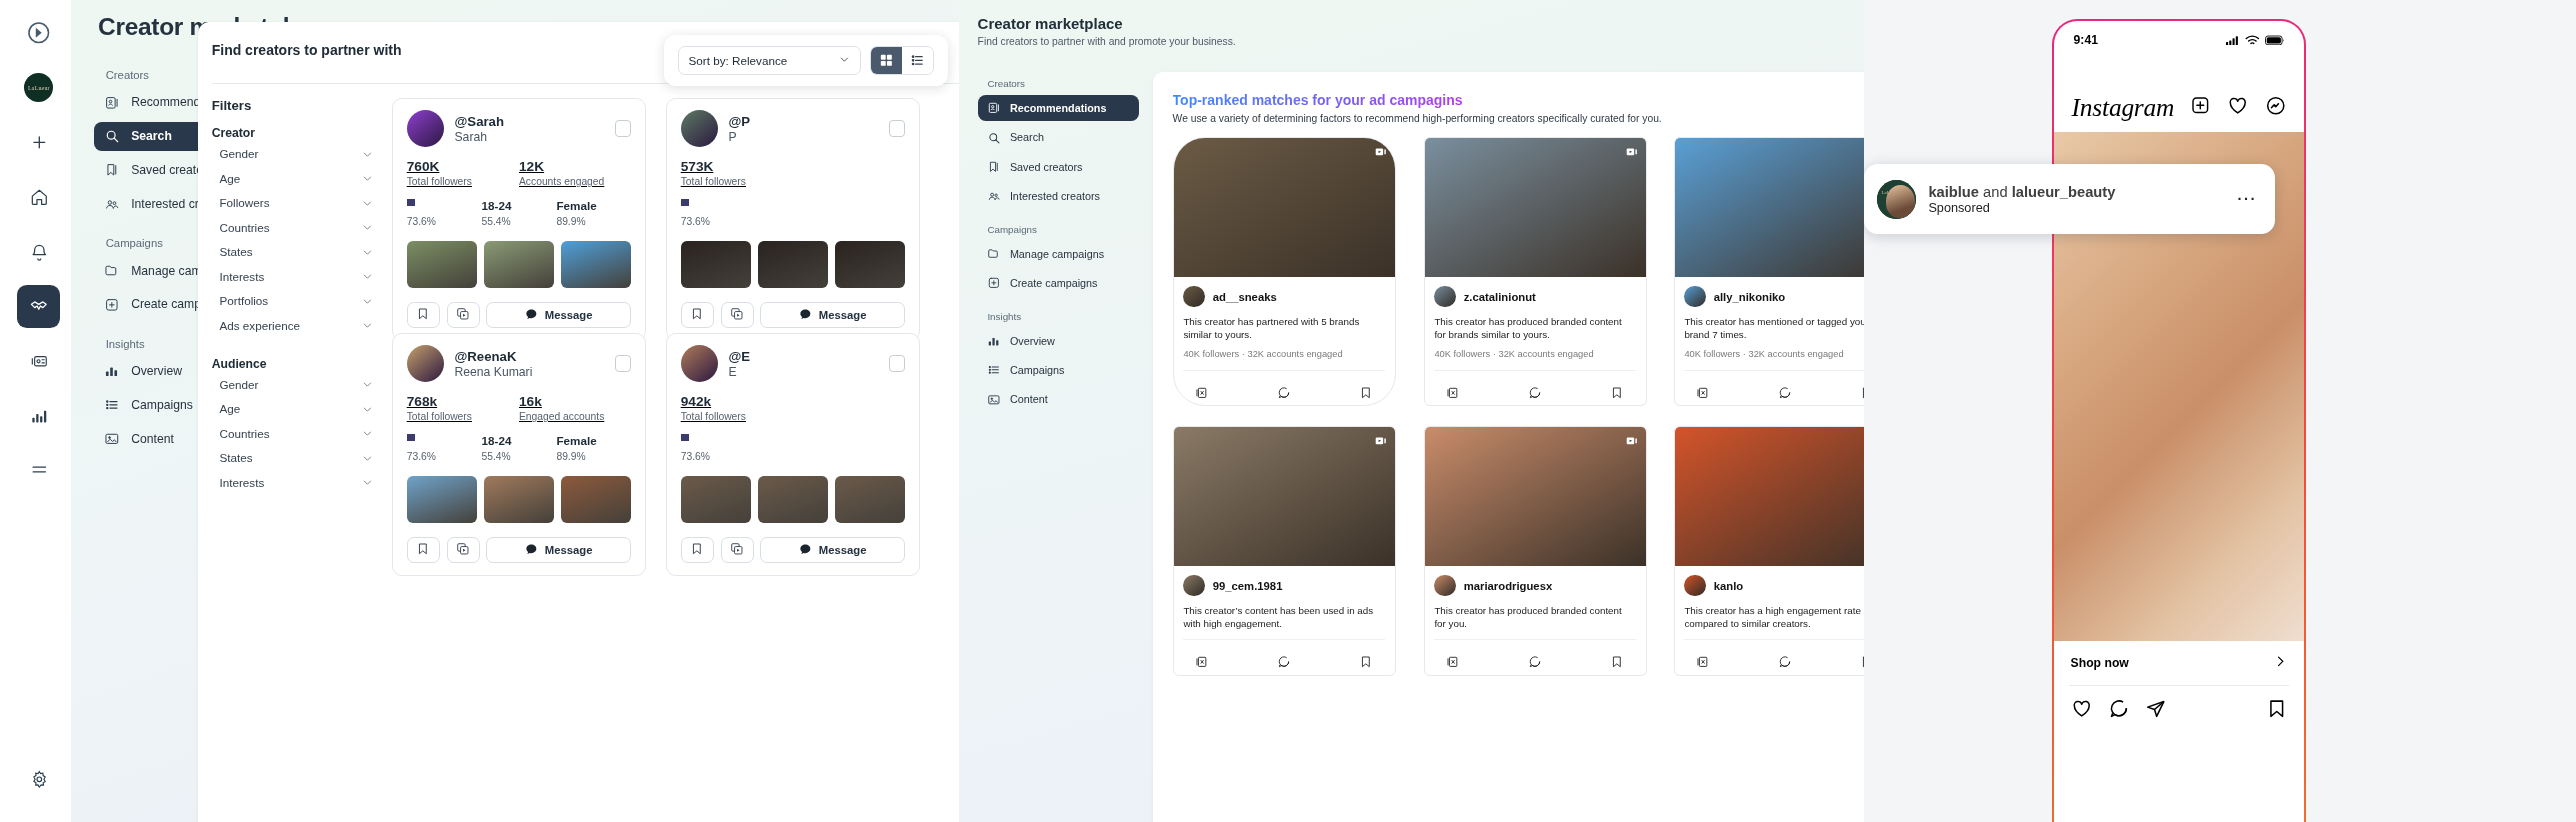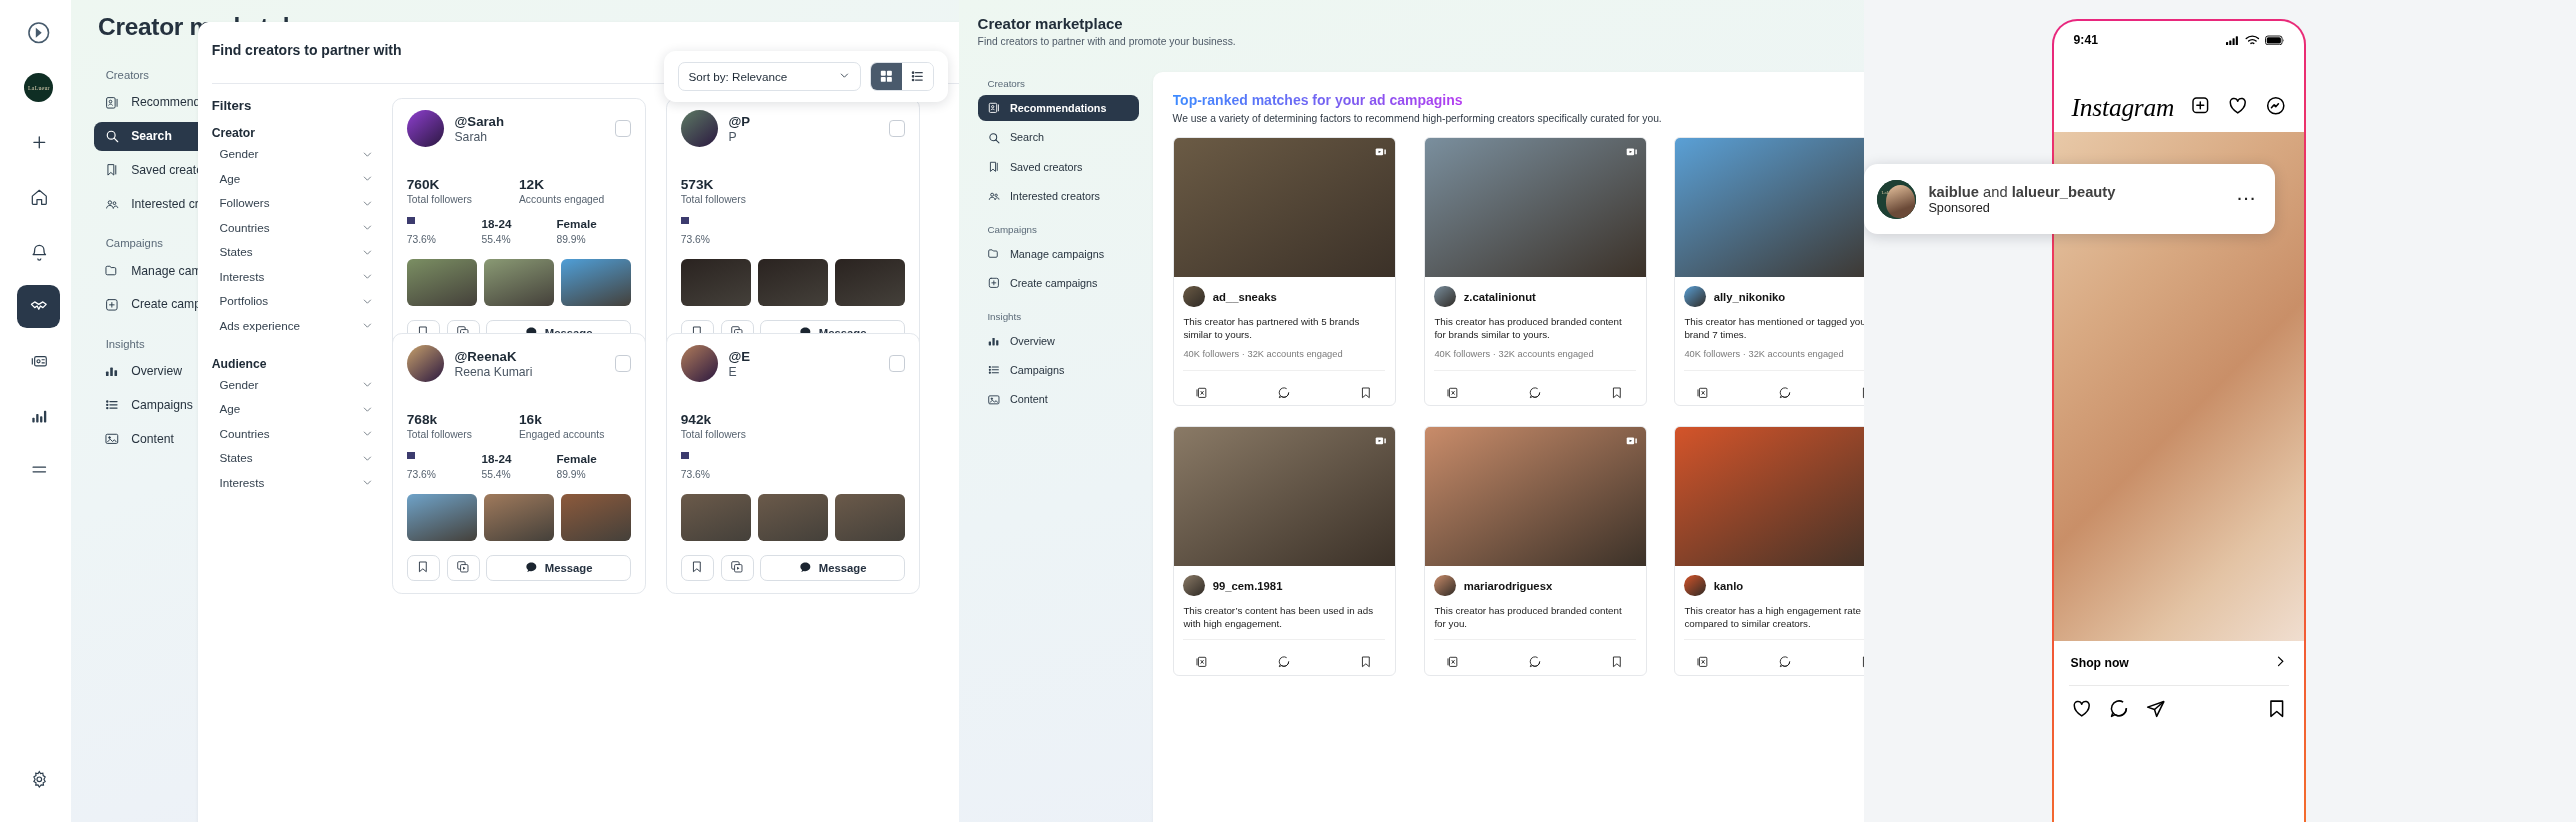--- a/index.html
+++ b/index.html
@@ -60,42 +60,42 @@
   .filters .sec2 { margin-top: 21.5px; }
 
   .grid-area { position:absolute; left: 194px; top: 76px; width: 773px; }
   .ccard { position:absolute; width: 254px; background:#fff; border:1px solid #e3e7ec;
      border-radius: 9.8px; padding: 11.7px 13.7px 11.7px 13.7px; }
   .ccard .head { display:flex; align-items:center; gap: 10.8px; }
   .avatar { width: 37px; height: 37px; border-radius:50%; flex:none; background:#ccc; overflow:hidden;}
   .ccard .handle { font-size: 13.2px; font-weight:700; color:#1e2a36; line-height: 1.15;}
   .ccard .realname { font-size: 12.2px; color:#4a5663; margin-top: 1px; }
   .ccard .chkbox { margin-left:auto; width:16.6px; height:16.6px; border:1.5px solid #c7cdd5; border-radius:3.9px; }
-  .stats { display:flex; margin-top: 30px; }
+  .stats { display:flex; margin-top: 12px; text-decoration: underline; }
   .stats .s { width: 50%; }
   .stats .big { font-size: 13.7px; font-weight:700; color:#1e2a36; }
   .stats .lbl { font-size: 10.3px; color:#56626f; margin-top: 2px;}
   .demo { display:flex; margin-top: 11.7px; align-items:flex-end; }
   .demo .d { width: 33.33%; }
   .demo .dv { font-size: 11.7px; font-weight:700; color:#1e2a36; height:14.7px; }
   .demo .dp { font-size: 10.3px; color:#56626f; margin-top: 2.9px; }
   .flag { width: 20.6px; height: 12.7px; border-radius:2px; overflow:hidden; position:relative;
      background: linear-gradient(to bottom, #c8102e 0 14.3%, #fff 14.3% 28.6%, #c8102e 28.6% 42.9%,
        #fff 42.9% 57.2%, #c8102e 57.2% 71.5%, #fff 71.5% 85.8%, #c8102e 85.8% 100%); }
   .flag::after { content:''; position:absolute; left:0; top:0; width:8.8px; height:6.9px; background:#3c3b6e;}
   .thumbs { display:flex; gap: 6.9px; margin-top: 13.7px; }
   .thumbs .t { width: 33%; height: 47px; border-radius:5.9px; background:#9db; }
   .cact { display:flex; gap: 6.9px; margin-top: 13.7px; }
   .cbtn { height: 26.4px; border:1px solid #d9dee4; border-radius:6.9px; display:flex;
      align-items:center; justify-content:center; gap:6.9px; color:#253140; font-size:11.3px; }
   .cbtn.sq { width: 33px; }
   .cbtn.msg { flex:1; font-weight:600; }
 
   .sortbar {
-    position:absolute; left: 664px; top: 51px; width: 284px; height: 51px; z-index: 40;
+    position:absolute; left: 664px; top: 35px; width: 284px; height: 51px; z-index: 40;
     background:#fff; border-radius: 11.7px; box-shadow: 0 2px 11.7px rgba(20,30,45,.14);
     display:flex; align-items:center; gap: 9.8px; padding: 0 13.7px;
   }
   .sortsel { flex:1; height: 29px; border:1px solid #dde2e8; border-radius:6.9px; display:flex;
     align-items:center; justify-content:space-between; padding: 0 9.8px; font-size: 11.7px; color:#1e2a36;}
   .vtoggle { display:flex; border:1px solid #dde2e8; border-radius:6.9px; overflow:hidden; height:29px;}
   .vtoggle div { width: 31px; display:flex; align-items:center; justify-content:center; }
   .vtoggle .on { background:#4a5a6c; color:#fff; }
   .vtoggle .off { background:#fff; color:#38434f; }
 
@@ -791,21 +791,21 @@
             </svg>
           </span>
           <span>Content</span>
         </div>
       </div>
 
     <div class="p2-card">
       <div class="p2-h">Top-ranked matches for your ad campagins</div>
       <div class="p2-hs">We use a variety of determining factors to recommend high-performing creators specifically curated for you.</div>
       <div class="tilegrid" id="tilegrid">
-          <div class="tile" style="left: 0px; top: 0px;">
+          <div class="tile" style="left: 0px; top: 0px; border-radius: 32px;">
     <div class="img" style="background:linear-gradient(150deg,#6b5b45,#3b3128)">
       <span class="badge"><svg width="13.7" height="13.7" viewBox="0 0 24 24" fill="#fff">
                   <rect x="3" y="6" width="13" height="12" rx="2"></rect>
                   <path d="M18 8h3v8h-3z" opacity=".85"></path>
                   <path d="M8 10l4.5 2L8 14z" fill="#333"></path>
                 </svg></span>
     </div>
     <div class="body">
       <div class="row1">
         <div class="av" style="background:linear-gradient(140deg,#6b5b45,#2f2a25)"></div>

